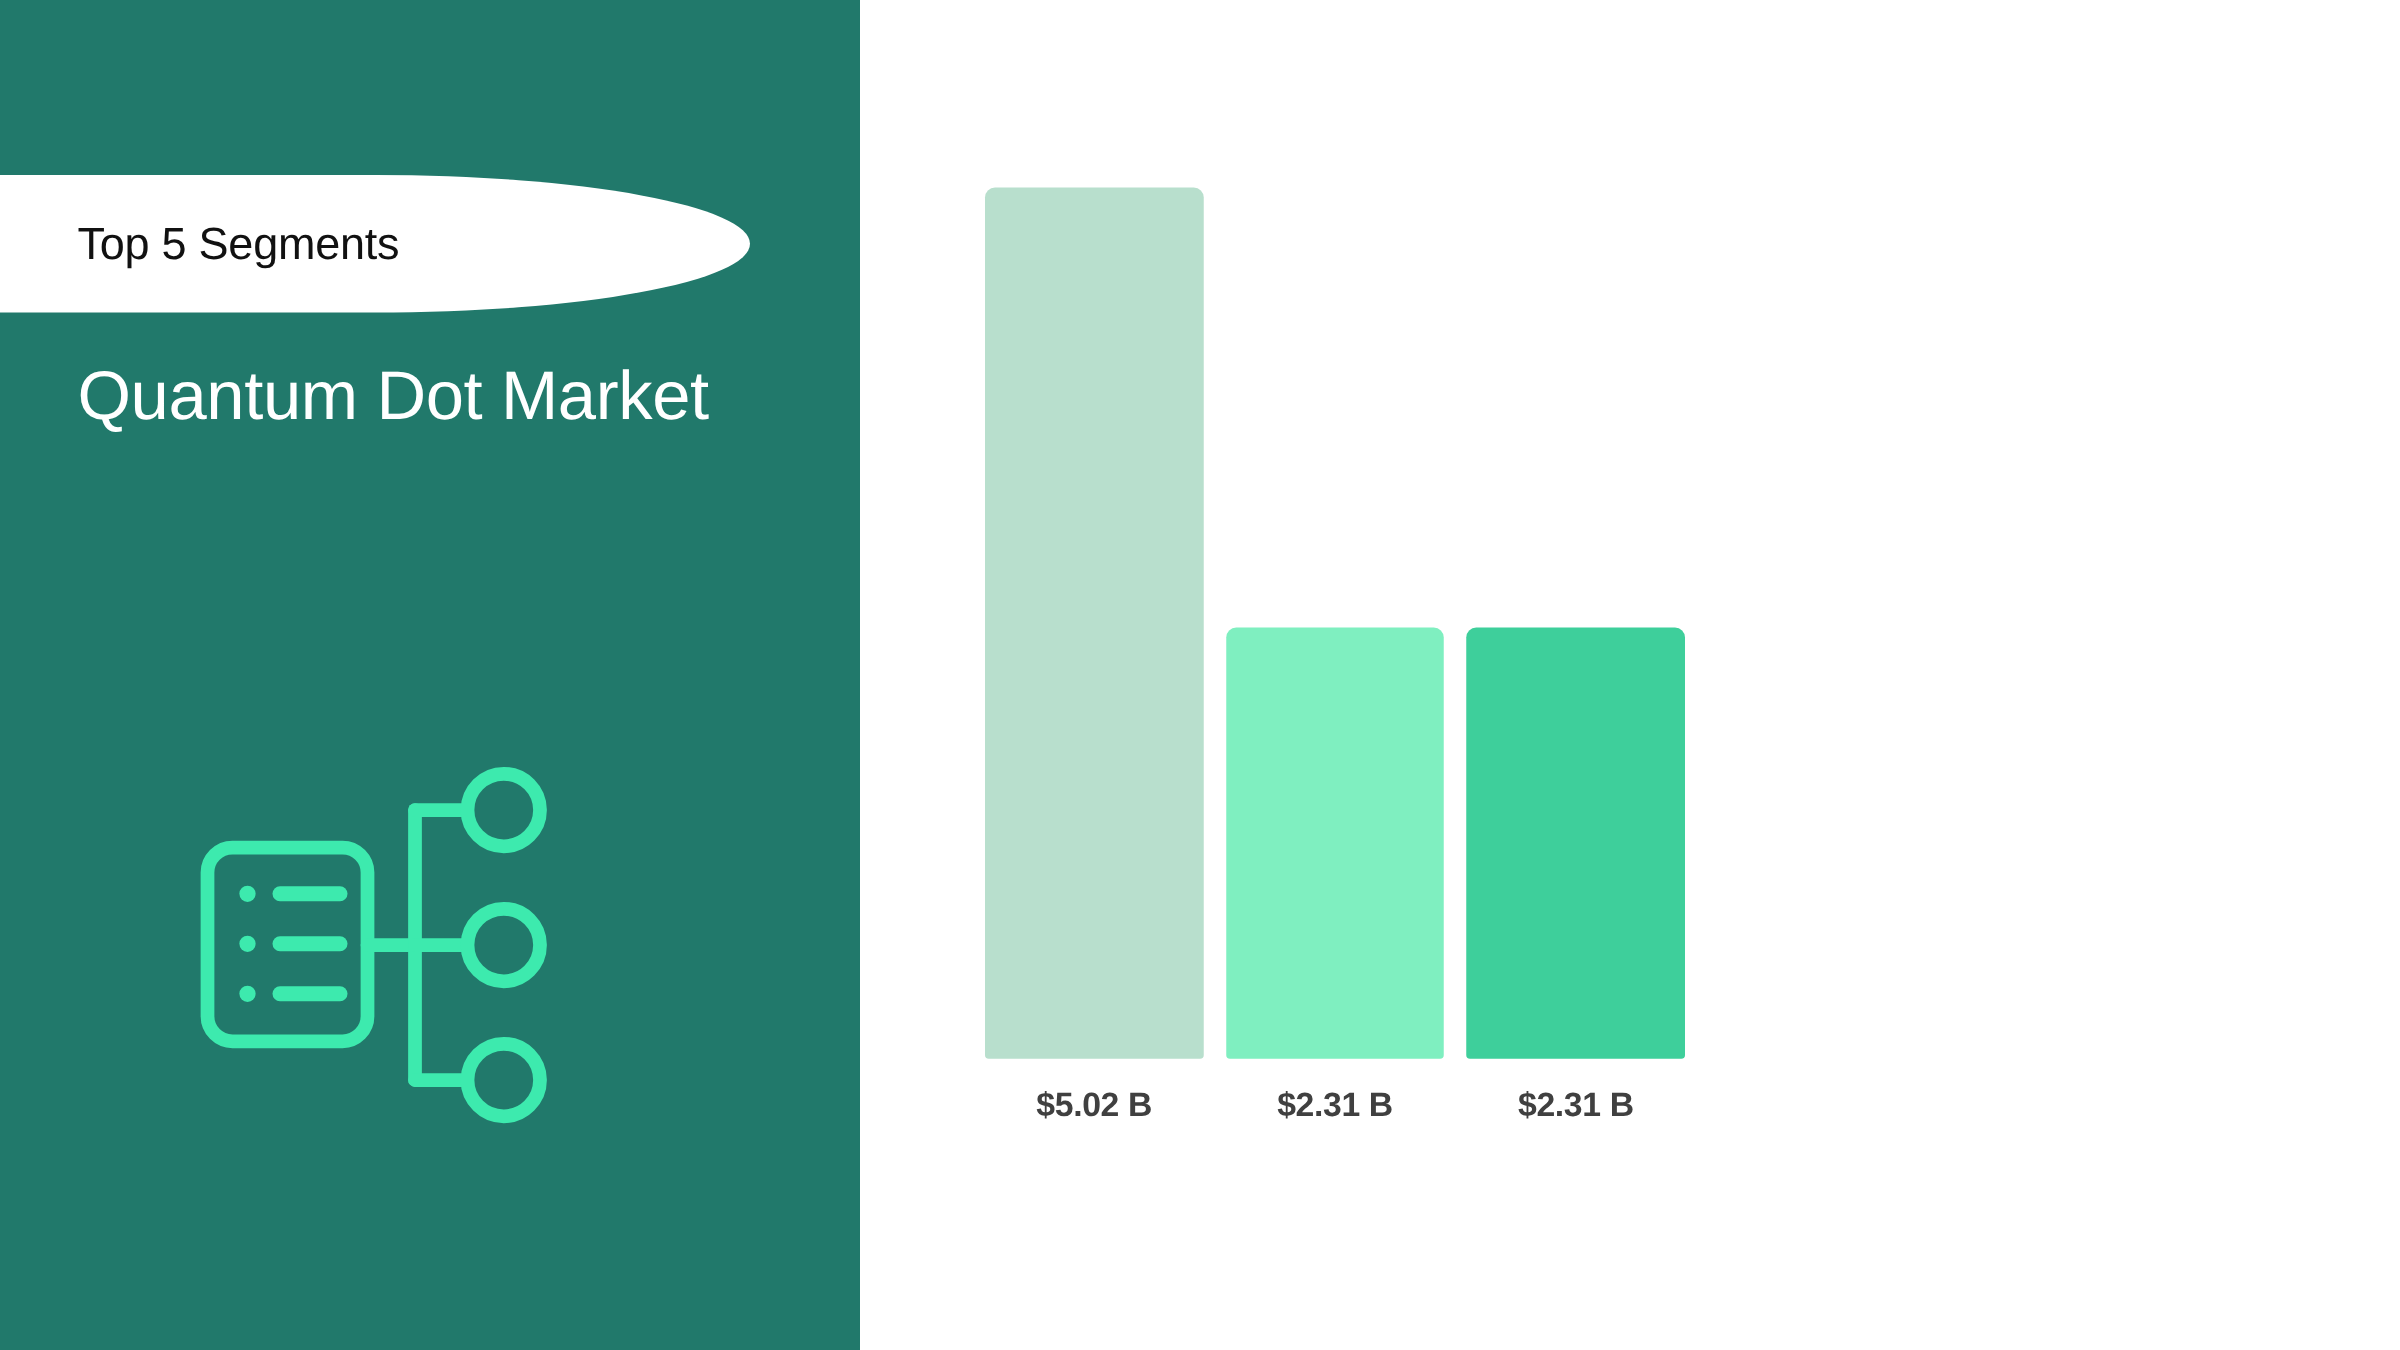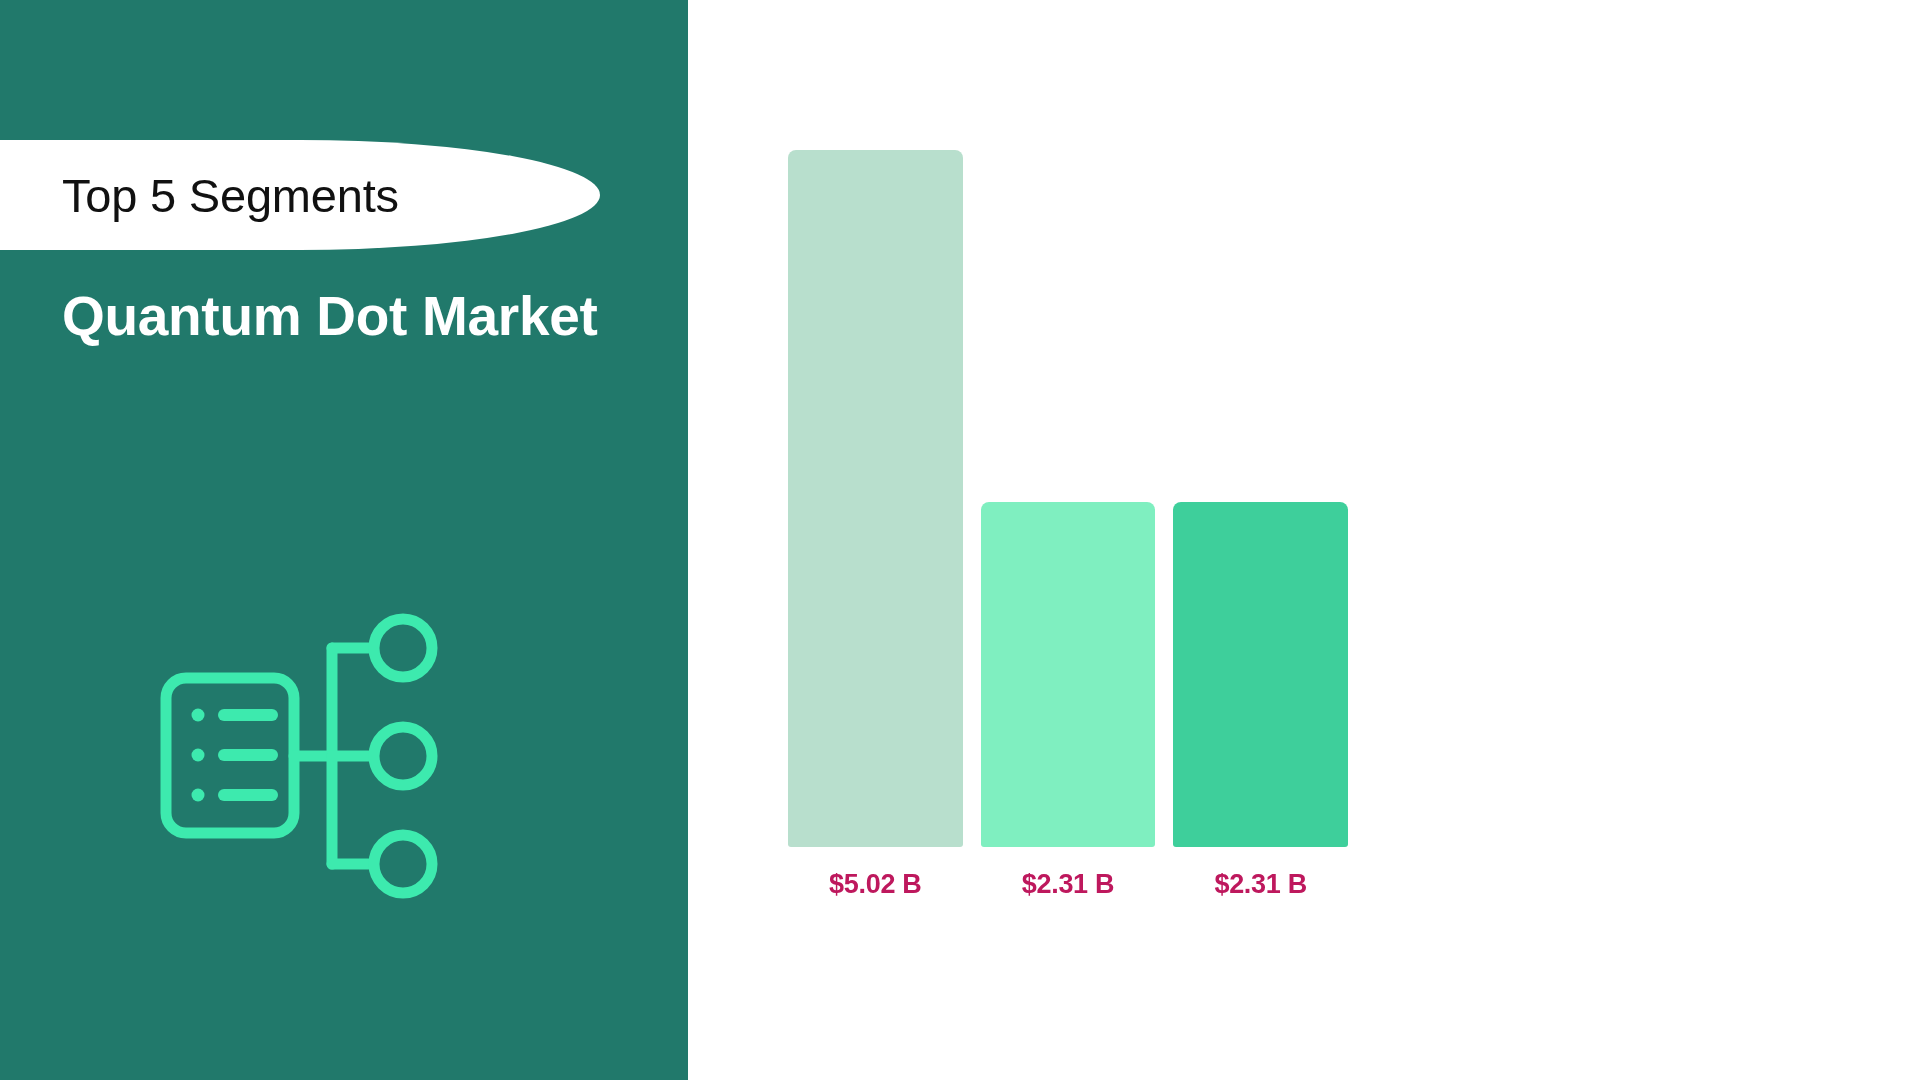--- a/index.html
+++ b/index.html
@@ -39,35 +39,35 @@
     width: 600px;
     height: 110px;
     background: #ffffff;
     border-top-right-radius: 300px 55px;
     border-bottom-right-radius: 300px 55px;
     display: flex;
     align-items: center;
   }
   .banner-text {
     margin-left: 62px;
-    font-size: 47px;
+    font-size: 36px;
     font-weight: 400;
     color: #111111;
     letter-spacing: -0.2px;
     white-space: nowrap;
   }
 
   .report-title {
     position: absolute;
     left: 62px;
     top: 282px;
     width: 600px;
     color: #ffffff;
     font-size: 55px;
-    font-weight: 700;
+    font-weight: 400;
     line-height: 1.26;
     letter-spacing: -0.3px;
   }
 
   .left-graphic {
     position: absolute;
     left: 150px;
     top: 600px;
     width: 350px;
     height: 300px;
@@ -104,21 +104,21 @@
     width: 100%;
     border-top-left-radius: 8px;
     border-top-right-radius: 8px;
     border-bottom-left-radius: 3px;
     border-bottom-right-radius: 3px;
   }
   .bar-label {
     margin-top: 22px;
     font-size: 27px;
     font-weight: 700;
-    color: #be185d;
+    color: #404040;
     white-space: nowrap;
     letter-spacing: -0.3px;
   }
 </style>
 </head>
 <body>
 
 <div id="canvas">
 
   <div class="left-panel">

